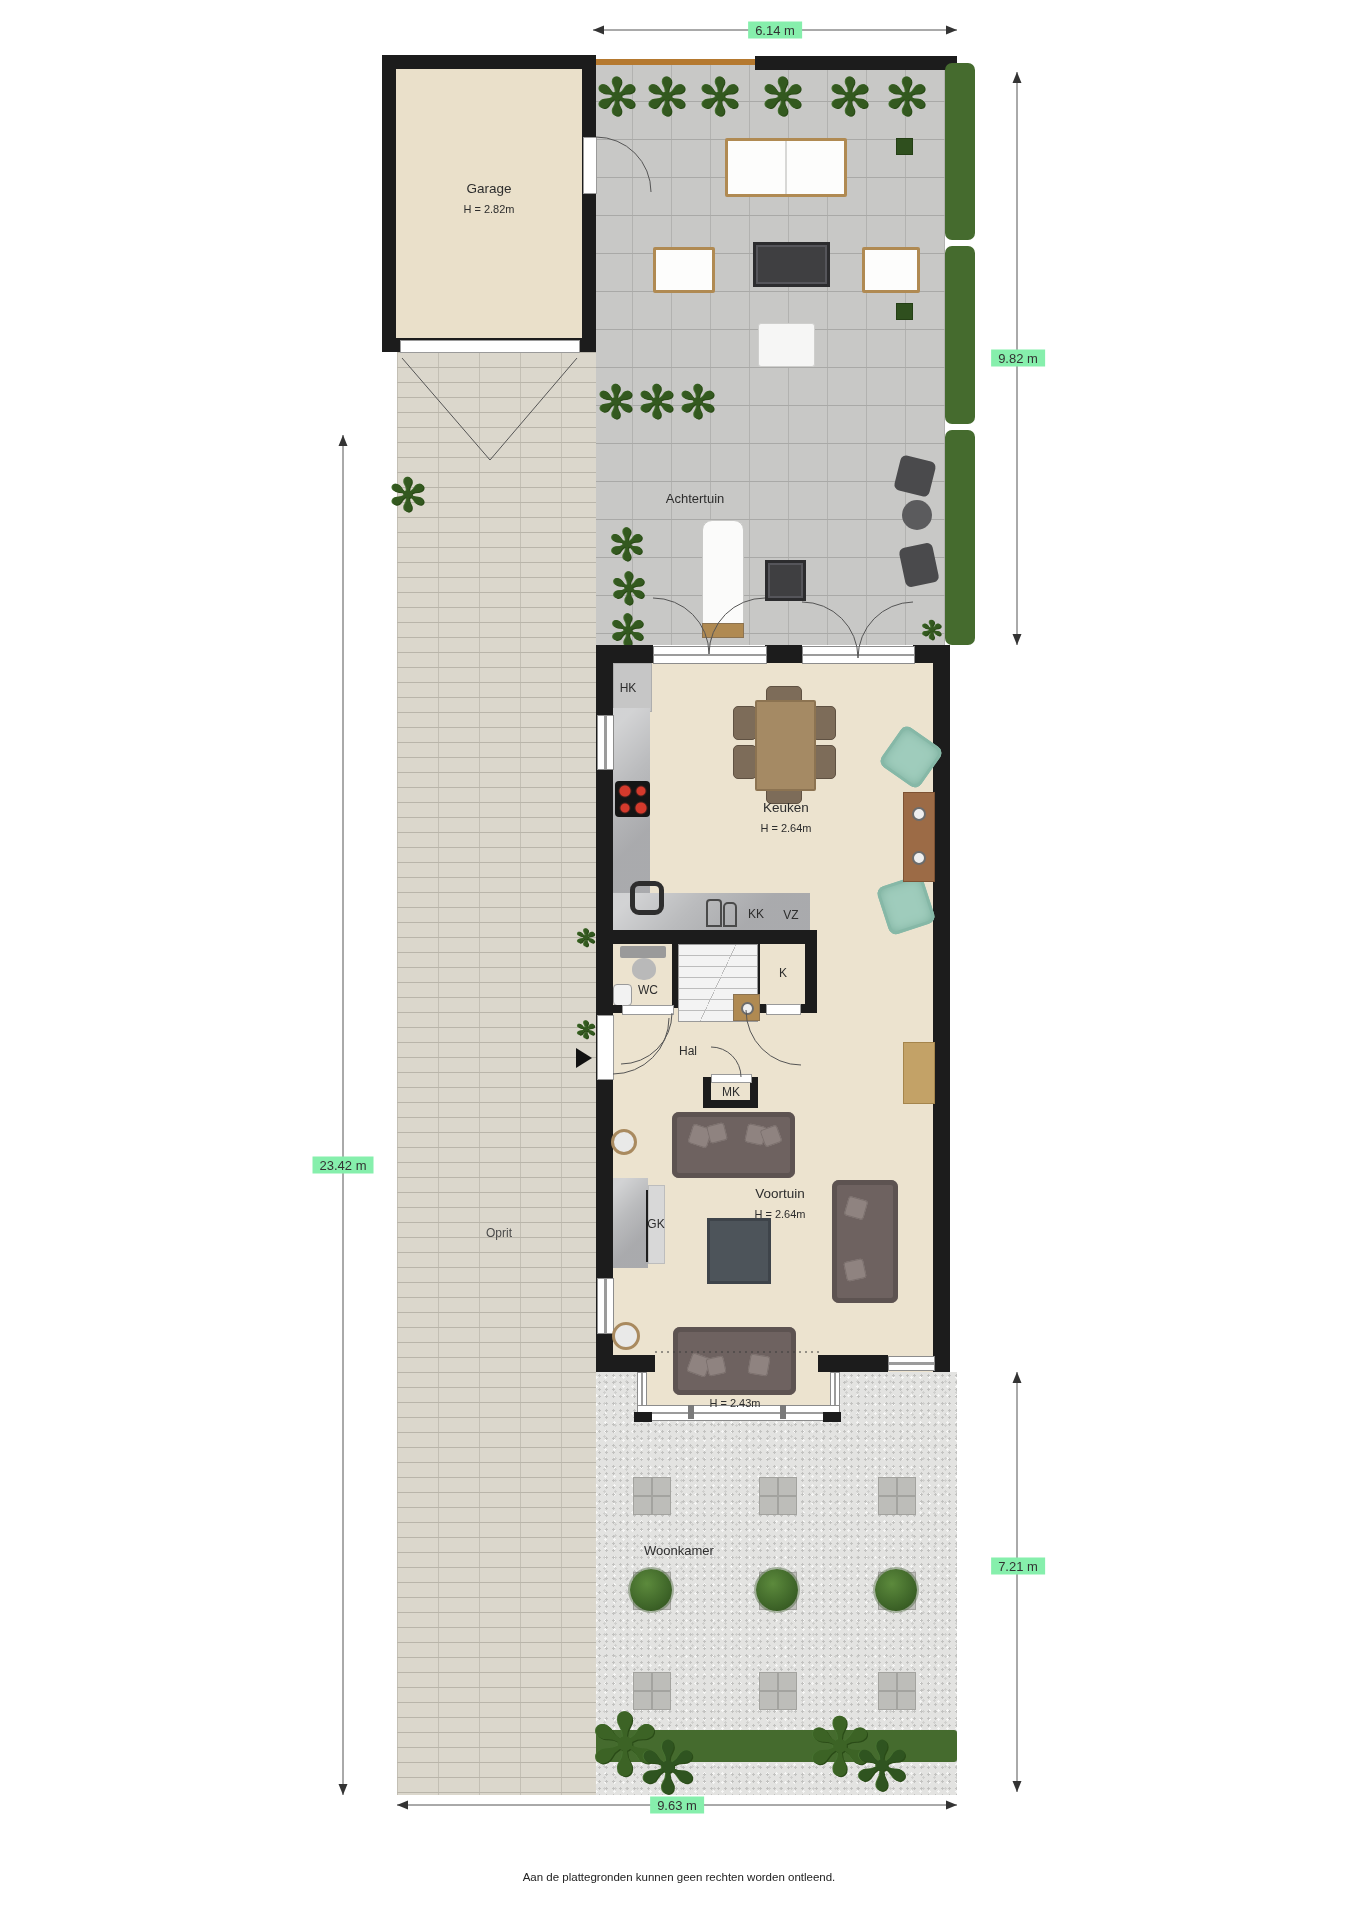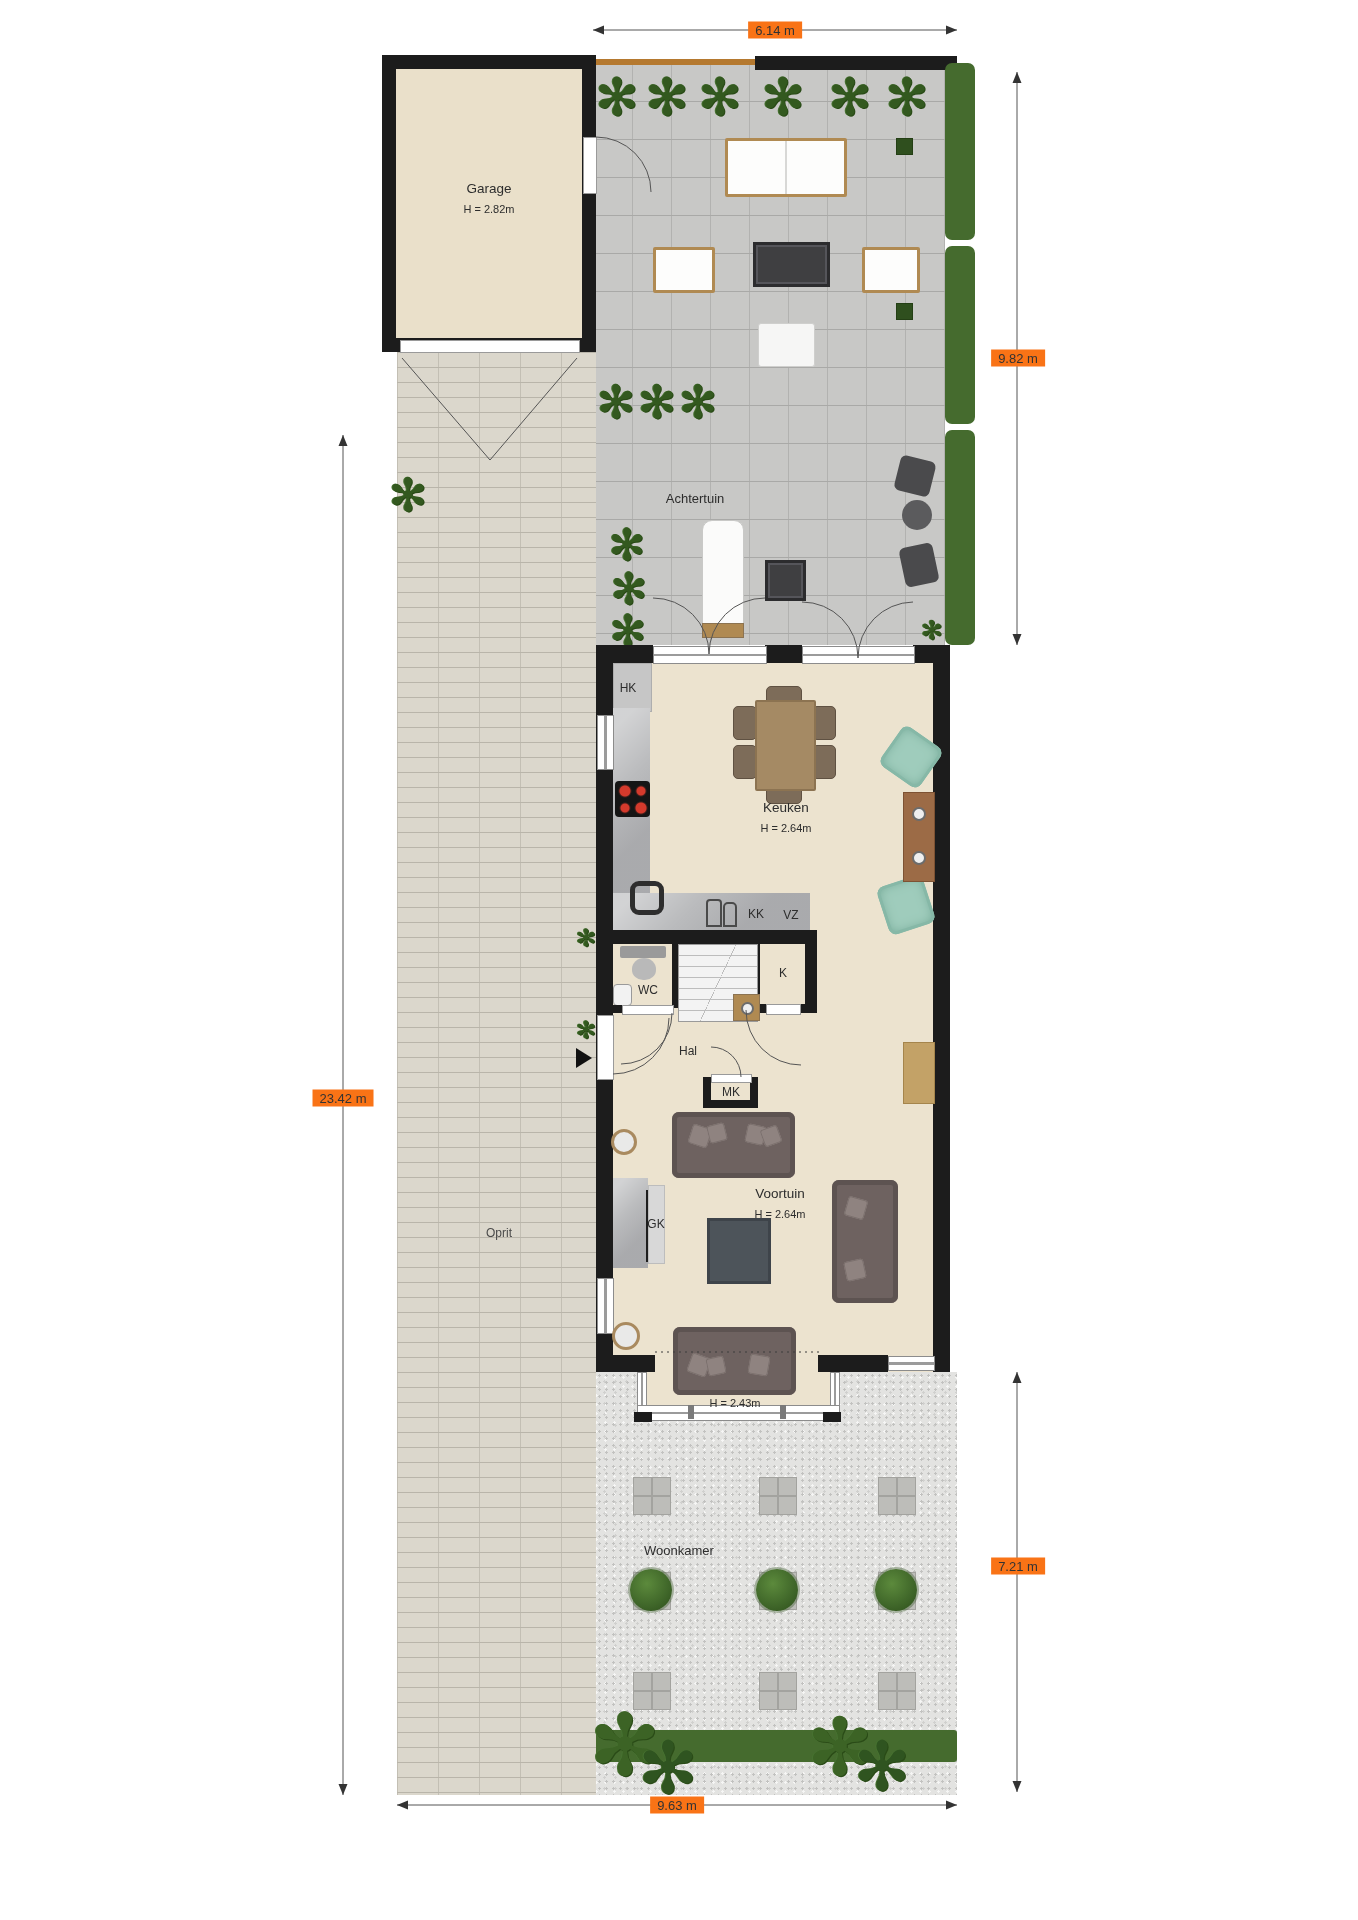--- a/index.html
+++ b/index.html
@@ -69,21 +69,21 @@
   .sink{background:transparent;border:5px solid #2e2e2e;border-radius:9px;}
   .knob{background:#efefef;border:2px solid #6c6c6c;border-radius:50%;}
 
   
   .rlabel{transform:translate(-50%,-50%);text-align:center;color:#2d2d2d;white-space:nowrap;z-index:40;}
   .rl-name{font-size:13px;}
   .bold .rl-name{font-weight:normal;font-size:13.5px;}
   .rl-h{font-size:11px;margin-top:7px;}
   .small-label{font-size:12px;color:#2d2d2d;transform:translate(-50%,-50%);white-space:nowrap;z-index:40;}
   .gray-label{color:#4a4a4a;}
-  .dimlabel{transform:translate(-50%,-50%);font-size:13px;color:#333;background:#f97316;
+  .dimlabel{transform:translate(-50%,-50%);font-size:13px;color:#333;background:#86efac;
     padding:1px 7px;white-space:nowrap;z-index:45;}
   .footer{width:100%;text-align:center;font-size:11.5px;color:#222;z-index:40;}
 
   svg.overlay{position:absolute;left:0;top:0;z-index:35;pointer-events:none;}
   .z1{z-index:1}.z2{z-index:2}.z3{z-index:3}.z4{z-index:4}.z5{z-index:5}
   .z6{z-index:6}.z8{z-index:8}.z10{z-index:10}
 </style>
 </head>
 <body>
 
@@ -296,21 +296,21 @@
       <polygon points="1017,1792 1012.5,1781 1021.5,1781"></polygon>
       <polygon points="343,435 338.5,446 347.5,446"></polygon>
       <polygon points="343,1795 338.5,1784 347.5,1784"></polygon>
       <polygon points="397,1805 408,1800.5 408,1809.5"></polygon>
       <polygon points="957,1805 946,1800.5 946,1809.5"></polygon>
     </g>
   </svg>
 
   <div class="abs dimlabel" style="left:775px;top:30px">6.14 m</div>
   <div class="abs dimlabel" style="left:1018px;top:358px">9.82 m</div>
-  <div class="abs dimlabel" style="left:343px;top:1098px">23.42 m</div>
+  <div class="abs dimlabel" style="left:343px;top:1165px">23.42 m</div>
   <div class="abs dimlabel" style="left:1018px;top:1566px">7.21 m</div>
   <div class="abs dimlabel" style="left:677px;top:1805px">9.63 m</div>
 
   <div class="abs rlabel bold" style="left:489px;top:198px">
     <div class="rl-name">Garage</div>
     <div class="rl-h">H = 2.82m</div>
   </div>
   <div class="abs rlabel" style="left:695px;top:498px">
     <div class="rl-name">Achtertuin</div>
   </div>
@@ -332,14 +332,15 @@
   <div class="abs small-label" style="left:648px;top:990px">WC</div>
   <div class="abs small-label" style="left:783px;top:973px">K</div>
   <div class="abs small-label" style="left:688px;top:1051px">Hal</div>
   <div class="abs small-label" style="left:731px;top:1092px">MK</div>
   <div class="abs small-label" style="left:656px;top:1224px">GK</div>
   <div class="abs small-label gray-label" style="left:499px;top:1233px">Oprit</div>
   <div class="abs rlabel" style="left:679px;top:1550px">
     <div class="rl-name">Woonkamer</div>
   </div>
 
+  <div class="abs footer" style="left:0;top:1871px">Aan de plattegronden kunnen geen rechten worden ontleend.</div>
 
 </div>
 
 </body></html>

